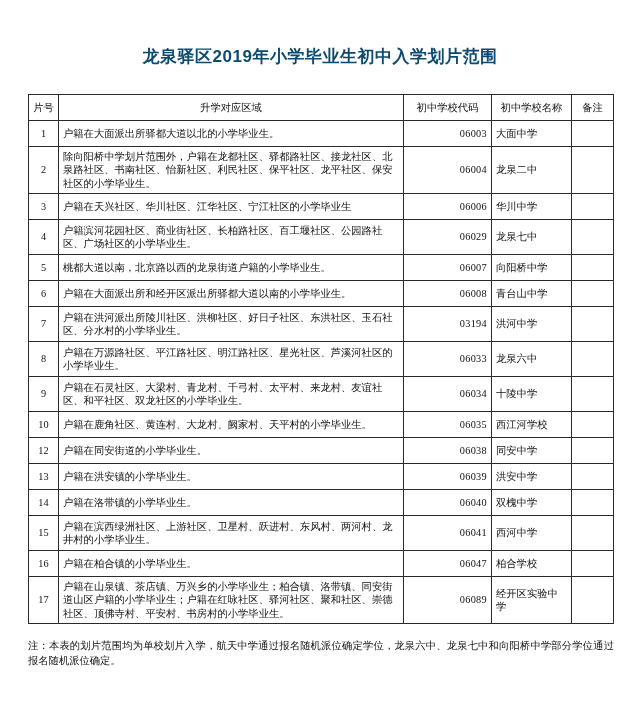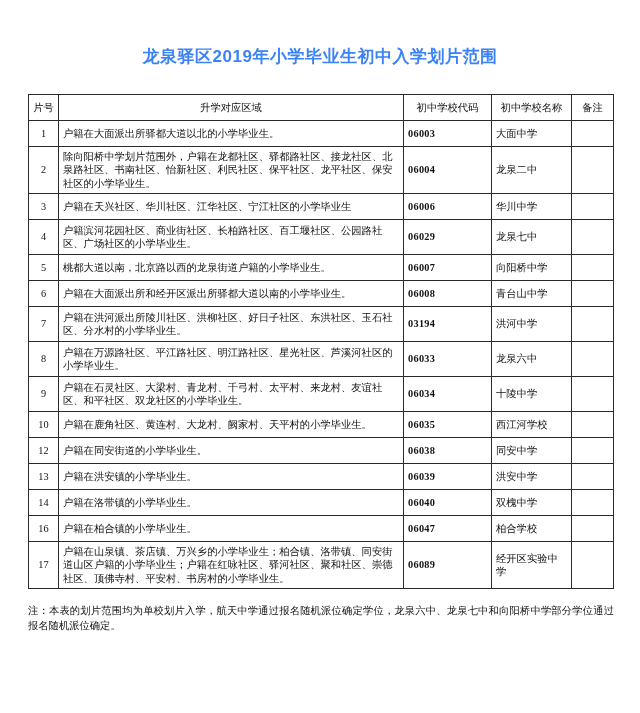--- a/index.html
+++ b/index.html
@@ -22,21 +22,21 @@
   }
   .doc-title {
     text-align: center;
     font-size: 17px;
     font-weight: bold;
     letter-spacing: 0.5px;
     margin: 0;
     padding-top: 46px;
     padding-bottom: 0;
     line-height: 22px;
-    color: #3b82f6;
+    color: #0c4a6e;
     font-family: "Liberation Sans", "DejaVu Sans", sans-serif;
   }
   .table-wrap {
     margin: 26px 27px 0 28px;
   }
   table.sheet {
     border-collapse: collapse;
     width: 585px;
     table-layout: fixed;
     background: #fff;
@@ -57,21 +57,21 @@
     height: 21px;
   }
   col.c-num   { width: 30px; }
   col.c-area  { width: 345px; }
   col.c-code  { width: 88px; }
   col.c-name  { width: 80px; }
   col.c-note  { width: 42px; }
 
   td.num  { text-align: center; }
   td.area { text-align: left; padding-left: 5px; padding-right: 4px; }
-  td.code { text-align: left; letter-spacing: 0.3px; font-weight: bold; }
+  td.code { text-align: right; letter-spacing: 0.3px; }
   td.name { text-align: left; }
   td.note { text-align: center; }
 
   tr.r-tall td { height: 42px; }
   tr.r-mid  td { height: 30px; }
   tr.r-short td { height: 21px; }
 
   .footnote {
     margin: 14px 27px 0 28px;
     width: 586px;
@@ -207,20 +207,27 @@
         </tr>
 
         <tr class="r-short">
           <td class="num">14</td>
           <td class="area">户籍在洛带镇的小学毕业生。</td>
           <td class="code">06040</td>
           <td class="name">双槐中学</td>
           <td class="note"></td>
         </tr>
 
+        <tr class="r-mid">
+          <td class="num">15</td>
+          <td class="area">户籍在滨西绿洲社区、上游社区、卫星村、跃进村、东风村、两河村、龙井村的小学毕业生。</td>
+          <td class="code">06041</td>
+          <td class="name">西河中学</td>
+          <td class="note"></td>
+        </tr>
 
         <tr class="r-short">
           <td class="num">16</td>
           <td class="area">户籍在柏合镇的小学毕业生。</td>
           <td class="code">06047</td>
           <td class="name">柏合学校</td>
           <td class="note"></td>
         </tr>
 
         <tr class="r-tall">

